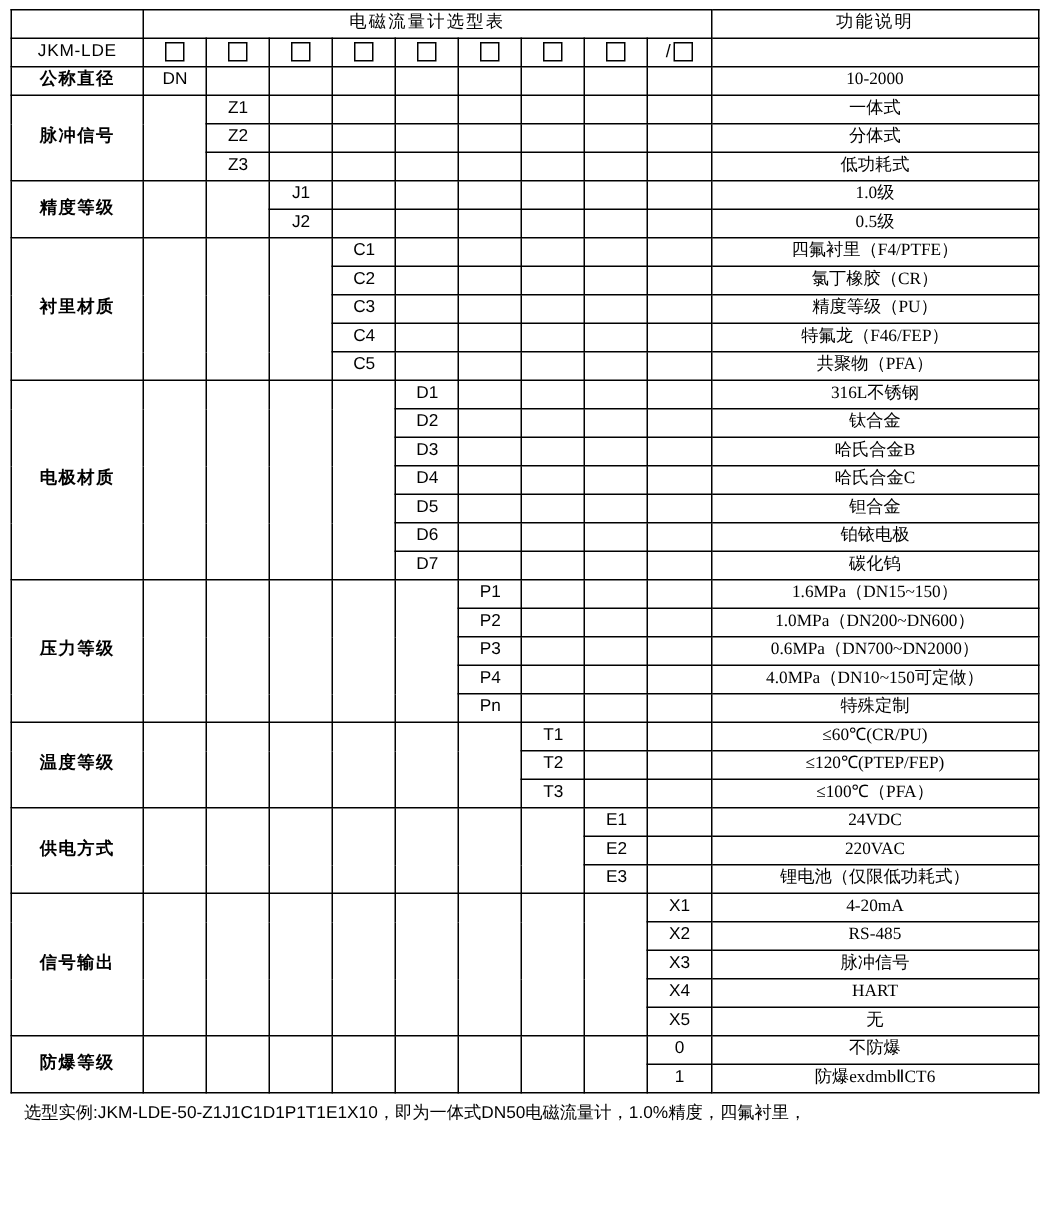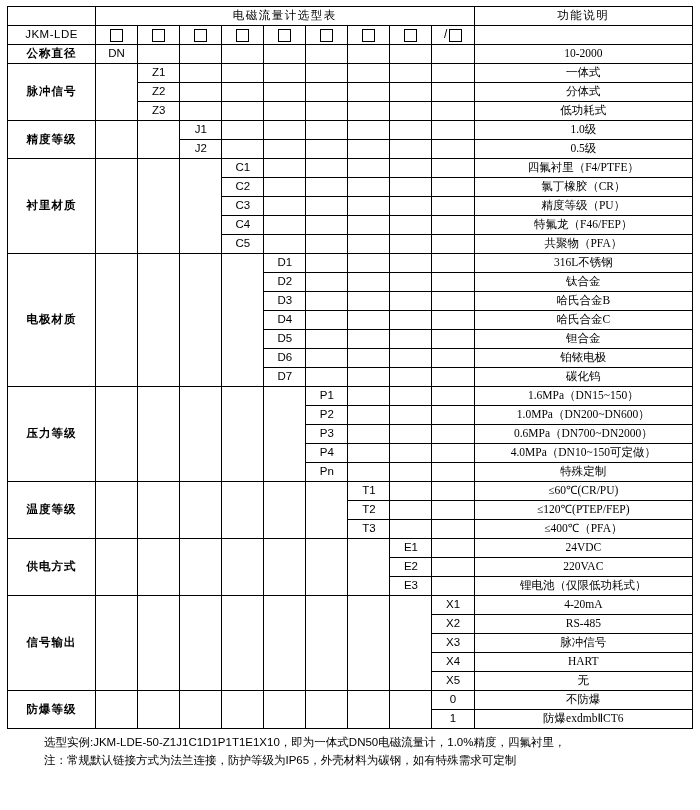--- a/index.html
+++ b/index.html
@@ -74,21 +74,21 @@
     display: inline-block;
     vertical-align: middle;
     font-size: 12px;
     margin-right: 2px;
   }
   .notes {
     margin: 5px 6px 0 9px;
     font-size: 11.5px;
     line-height: 1.55;
   }
-  .notes div { white-space: nowrap; margin-left: 28px; }
+  .notes div { white-space: nowrap; }
   .indent { padding-left: 20px; }
 </style>
 </head>
 <body>
 
 <div class="sheet">
   <table class="main">
     <colgroup>
       <col style="width:88px">
       <col style="width:42px">
@@ -368,21 +368,21 @@
     <tr>
       <td class="codecell">T2</td>
       <td class="blank"></td>
       <td class="blank"></td>
       <td class="desc">≤120℃(PTEP/FEP)</td>
     </tr>
     <tr>
       <td class="codecell">T3</td>
       <td class="blank"></td>
       <td class="blank"></td>
-      <td class="desc">≤400℃（PFA）</td>
+      <td class="desc">≤100℃（PFA）</td>
     </tr>
 
     <tr>
       <td class="cat" rowspan="3">供电方式</td>
       <td class="blank" rowspan="3"></td>
       <td class="blank" rowspan="3"></td>
       <td class="blank" rowspan="3"></td>
       <td class="blank" rowspan="3"></td>
       <td class="blank" rowspan="3"></td>
       <td class="blank" rowspan="3"></td>
@@ -447,15 +447,14 @@
     </tr>
     <tr>
       <td class="codecell">1</td>
       <td class="desc">防爆exdmbⅡCT6</td>
     </tr>
   </tbody>
     </table>
 
   <div class="notes">
     <div>选型实例:JKM-LDE-50-Z1J1C1D1P1T1E1X10，即为一体式DN50电磁流量计，1.0%精度，四氟衬里，</div>
-    <div>注：常规默认链接方式为法兰连接，防护等级为IP65，外壳材料为碳钢，如有特殊需求可定制</div>
   </div>
 </div>
 
 </body></html>

